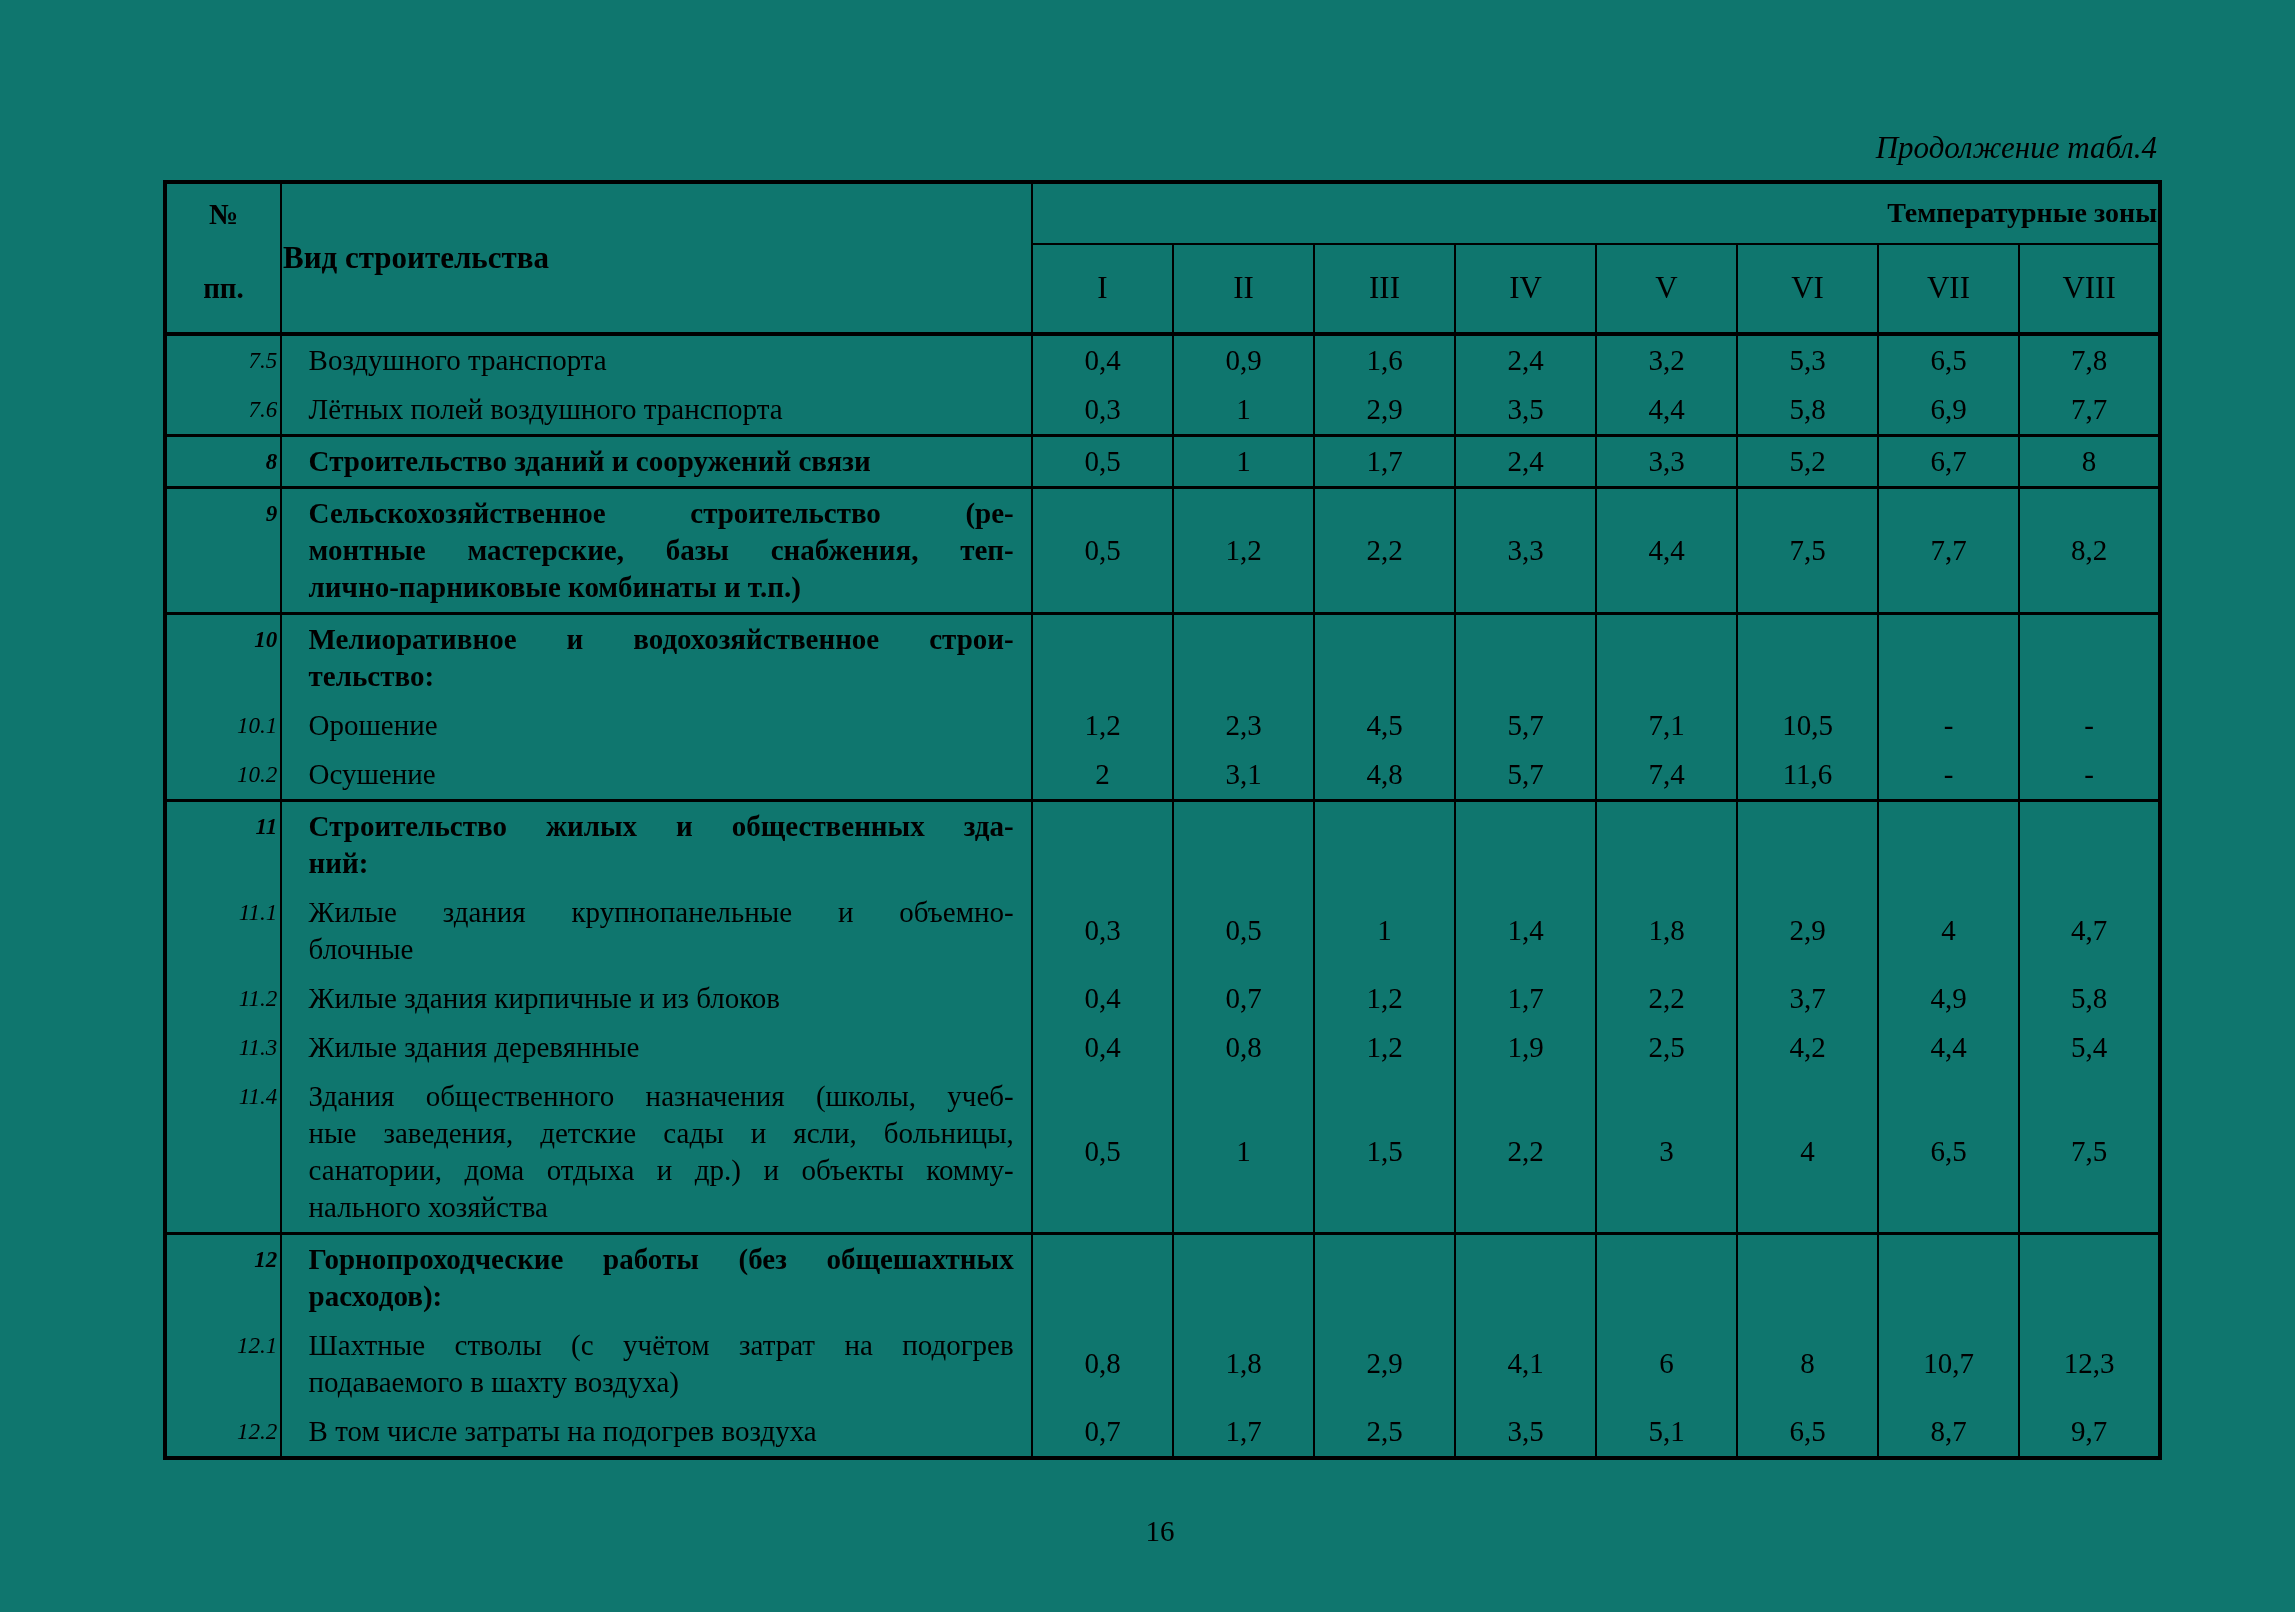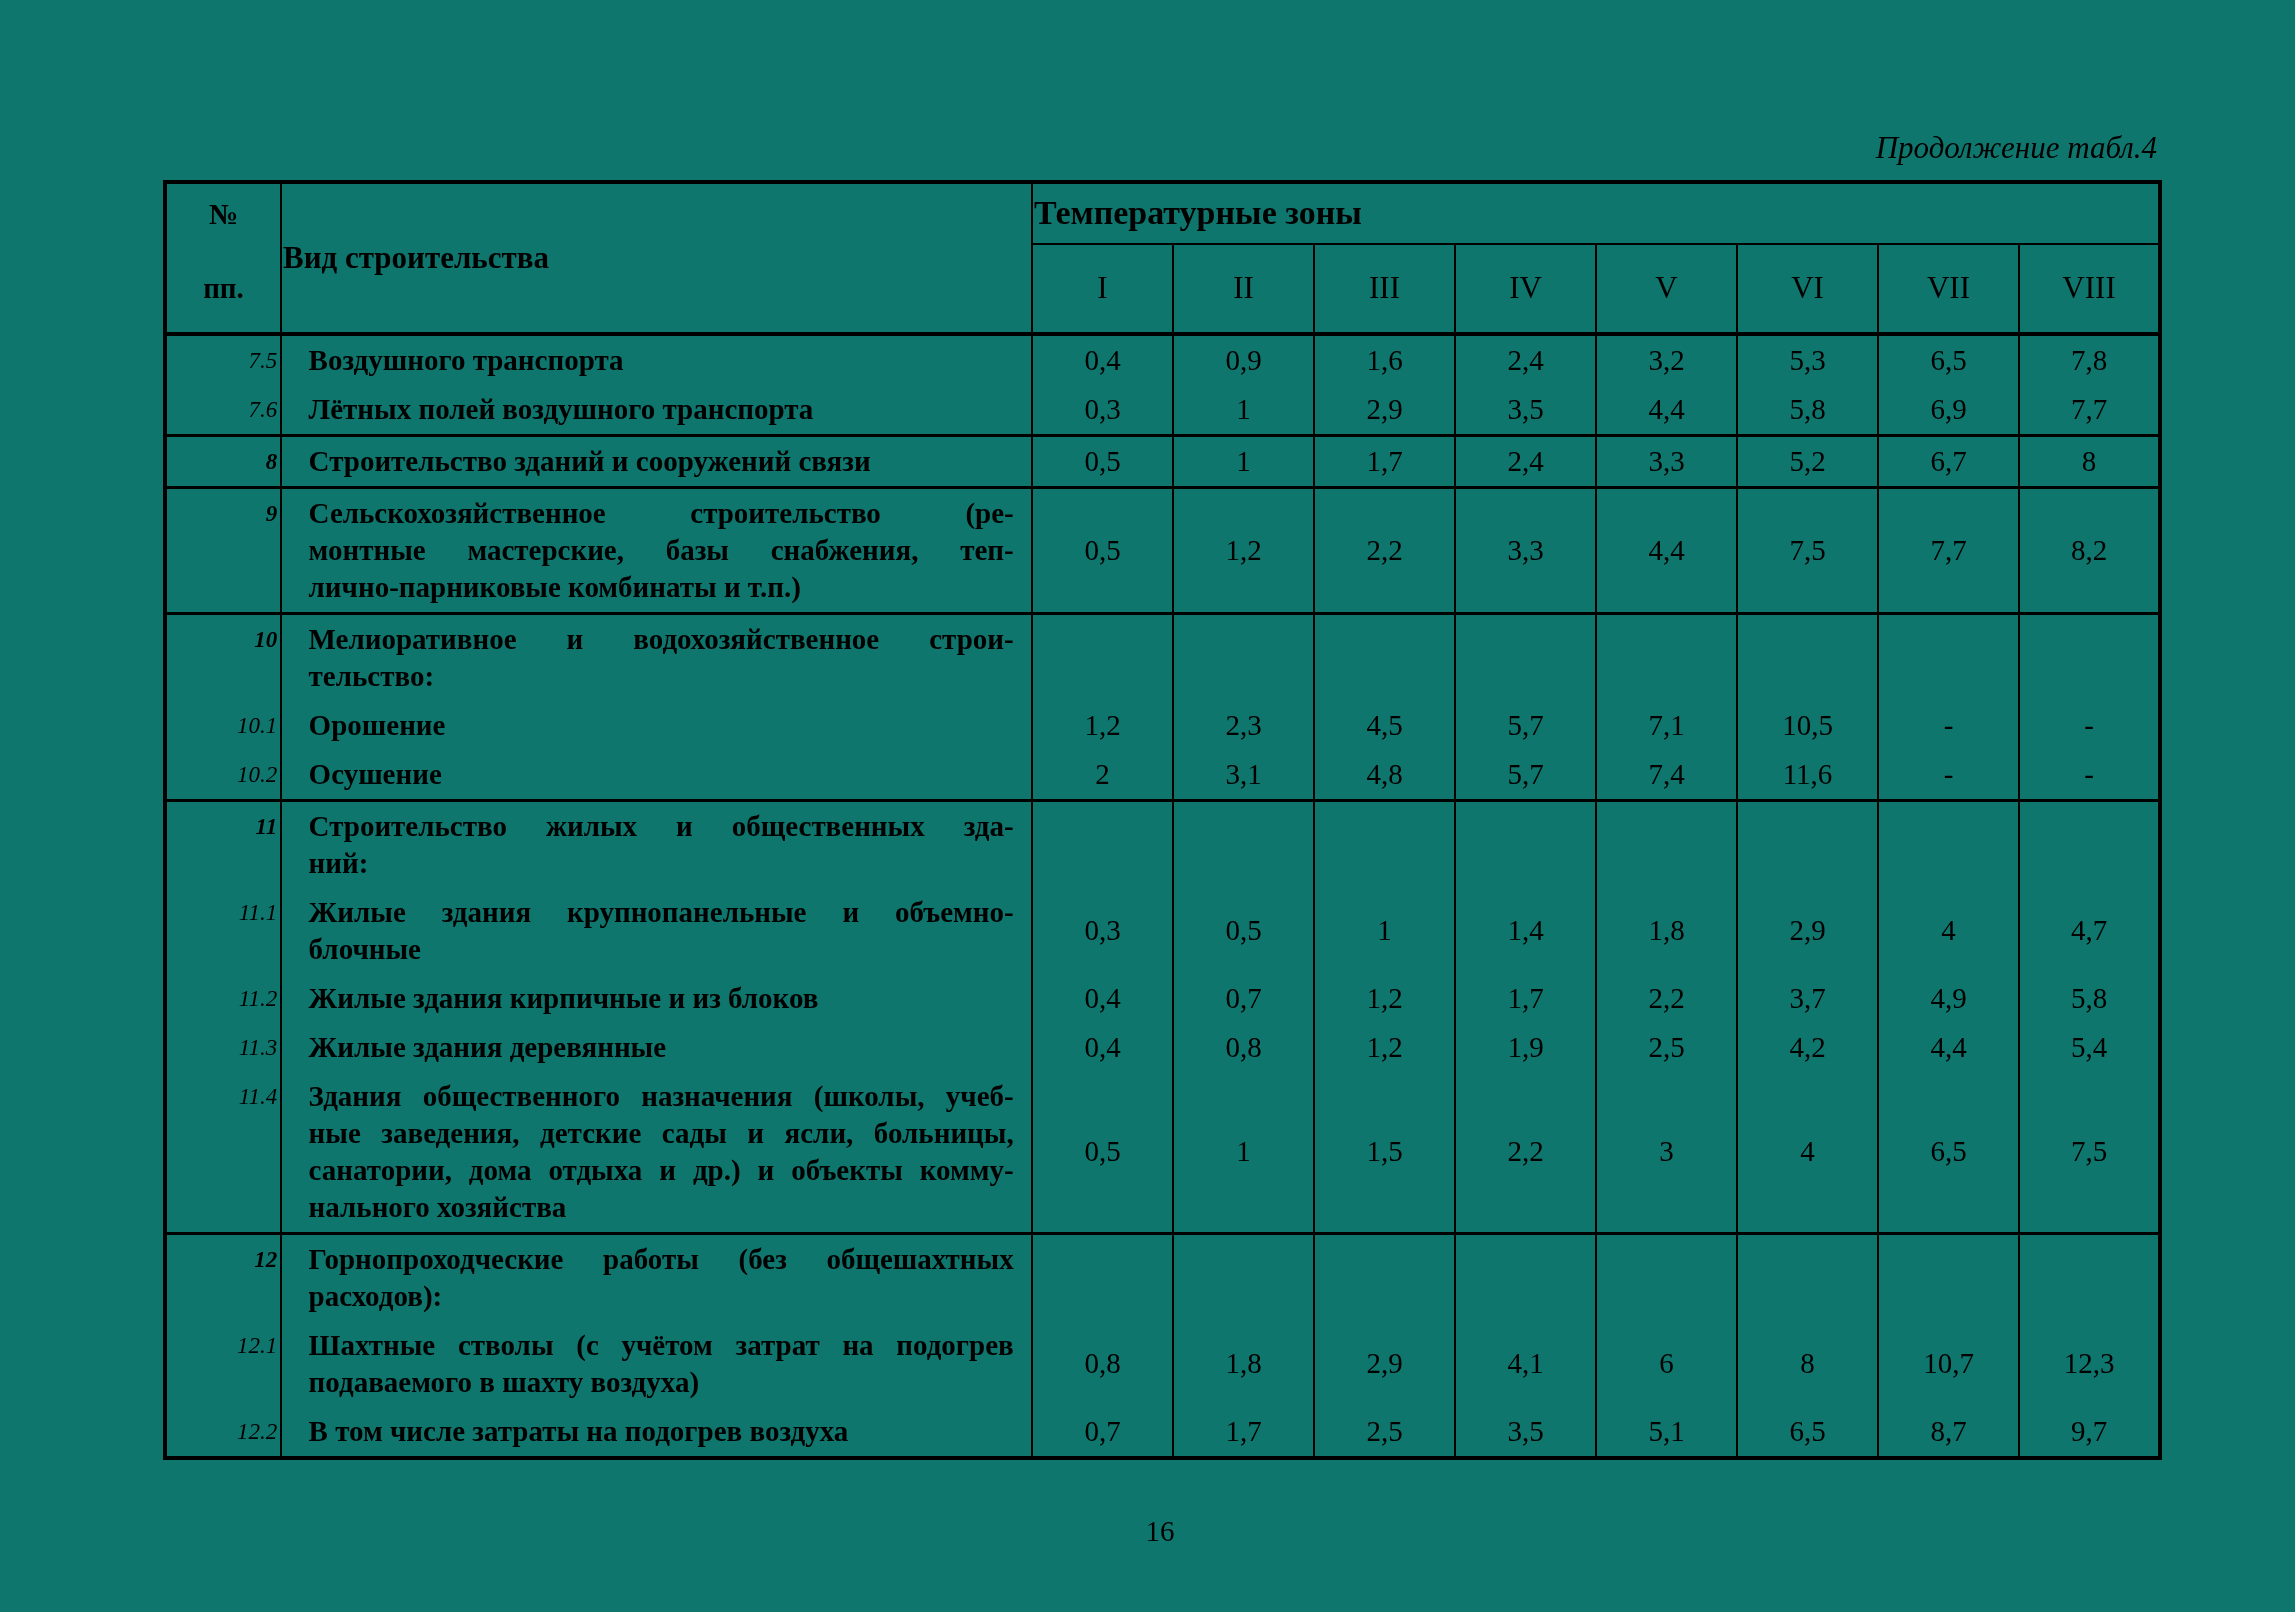--- a/index.html
+++ b/index.html
@@ -33,23 +33,23 @@
   }
   th, td {
     border-left: 2px solid #000;
     border-right: 2px solid #000;
     border-top: 0 solid #000;
     border-bottom: 0 solid #000;
     overflow: hidden;
   }
   thead th { border-bottom: 4px solid #000; }
   th.zones-title {
-    font-size: 34px;
+    font-size: 28px;
     font-weight: bold;
-    text-align: left;
+    text-align: right;
     height: 57px;
     border-bottom: 2.7px solid #000;
   }
   th.num-h {
     font-weight: bold;
     font-size: 29px;
     vertical-align: top;
     padding-top: 14.6px;
   }
   th.num-h .nh1 { margin-bottom: 41px; text-align: center; }
@@ -74,21 +74,20 @@
     line-height: 37px;
     padding: 6px 2.7px;
     font-style: italic;
   }
   td.text {
     text-align: justify;
     vertical-align: top;
     font-size: 29px;
     line-height: 37px;
     padding: 6px 17.3px 6px 26.6px;
-    font-weight: bold;
   }
   td.text .line { text-align: justify; text-align-last: justify; }
   td.text .line:last-child { text-align-last: left; }
   td.val {
     text-align: center;
     vertical-align: middle;
     font-size: 29px;
     line-height: 37px;
     padding: 6px 2.7px;
   }

